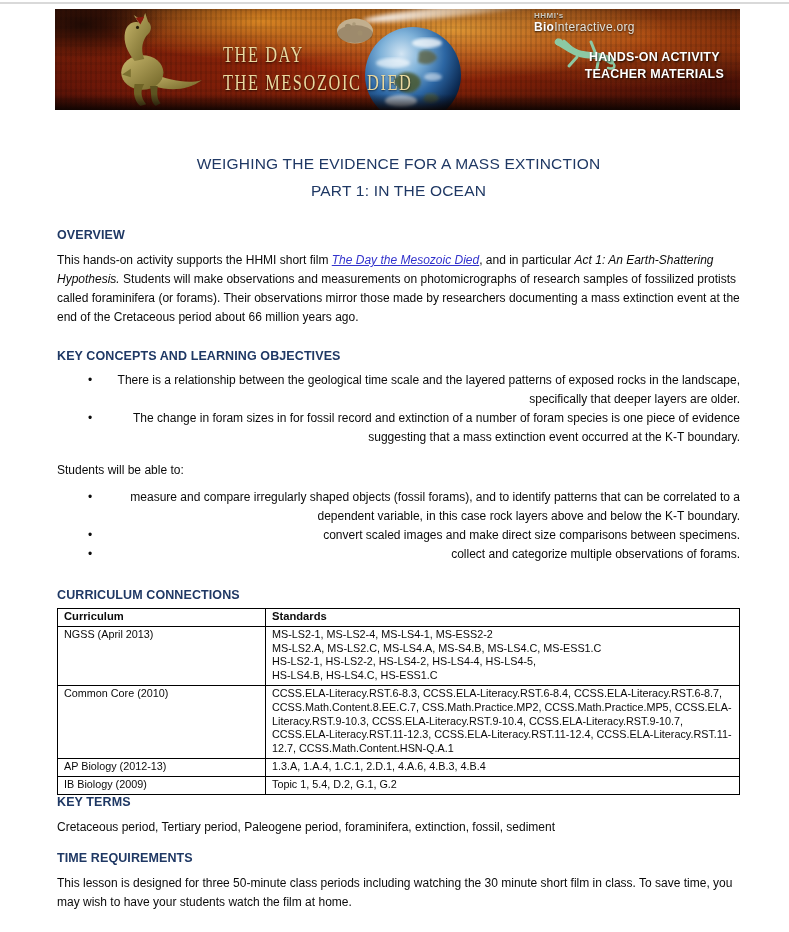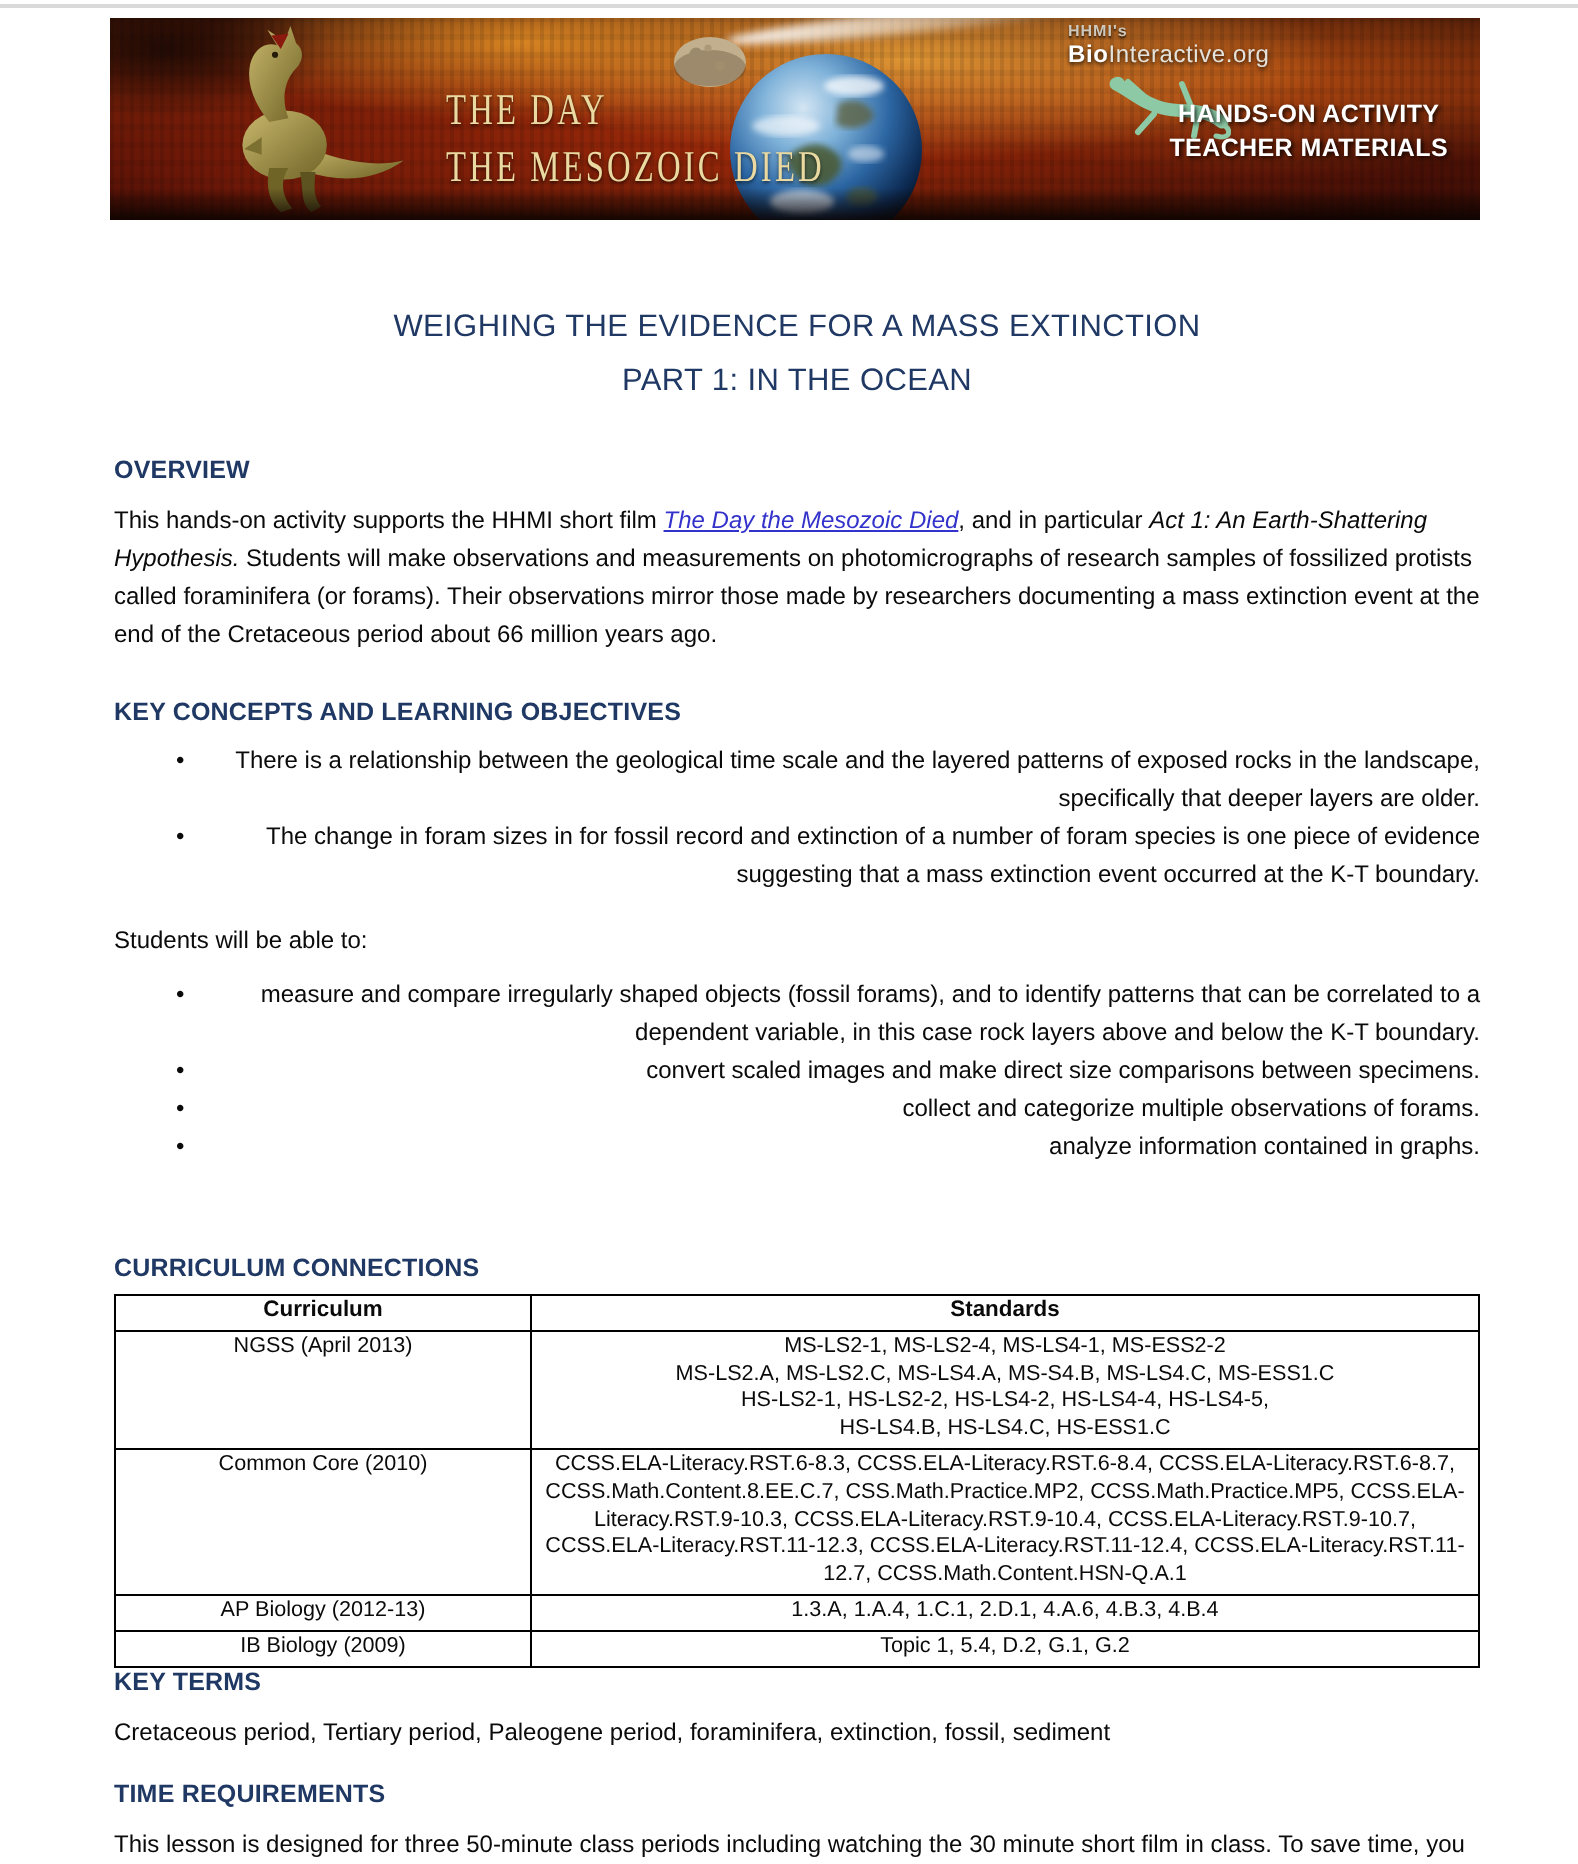--- a/index.html
+++ b/index.html
@@ -49,33 +49,33 @@
     font-size:12.5px; font-weight:bold; color:#ffffff; line-height:17px;
     text-shadow:1px 1px 2px rgba(0,0,0,.85); letter-spacing:.2px; }
 
   
   .content { position:absolute; left:57px; top:110px; width:683px; }
   .doc-title { margin-top:40px; text-align:center; color:#1f3864; font-weight:normal;
     font-size:15.5px; line-height:27px; letter-spacing:.2px; }
   .sec-heading { color:#1f3864; font-weight:bold; font-size:12.5px; letter-spacing:.1px; }
   .mt-overview { margin-top:24px; }
   .mt-keyconcepts { margin-top:22px; }
-  .mt-curriculum { margin-top:44px; }
+  .mt-curriculum { margin-top:24px; }
   .mt-keyterms { margin-top:0; }
   .mt-time { margin-top:14px; }
   p.body-text { margin-top:9px; font-size:12px; line-height:19px; color:#0a0a0a; }
   .film-link { color:#3333cc; font-style:italic; text-decoration:underline; }
   .ital { font-style:italic; }
   ul.doc-list { margin-top:8px; list-style:none;text-align:right; }
   ul.doc-list li { position:relative; padding-left:48px; font-size:12px; line-height:19px; color:#0a0a0a; }
   ul.doc-list li::before { content:"•"; position:absolute; left:31px; top:0; font-size:12px; }
 
   table.curr-table { margin-top:6px; width:100%; border-collapse:collapse; }
   table.curr-table th, table.curr-table td { border:1px solid #000; font-size:10.8px;
-    line-height:13.8px; padding:1px 6px 2px 6px; vertical-align:top; text-align:center; color:#0a0a0a; }
+    line-height:13.8px; padding:1px 6px 2px 6px; vertical-align:top; text-align:left; color:#0a0a0a; }
   table.curr-table th { font-weight:bold; font-size:11.2px; }
   table.curr-table .col-curr { width:208px; }
   td.standards-cell { white-space:pre-line; }
 </style>
 </head>
 <body>
 
 <div class="page">
   <div class="top-rule"></div>
 
@@ -172,21 +172,20 @@
     <ul class="doc-list">
       <li>There is a relationship between the geological time scale and the layered patterns of exposed rocks in the landscape, specifically that deeper layers are older.</li>
       <li>The change in foram sizes in for fossil record and extinction of a number of foram species is one piece of evidence suggesting that a mass extinction event occurred at the K-T boundary.</li>
     </ul>
 
     <p class="body-text" style="margin-top:14px;">Students will be able to:</p>
     <ul class="doc-list">
       <li>measure and compare irregularly shaped objects (fossil forams), and to identify patterns that can be correlated to a dependent variable, in this case rock layers above and below the K-T boundary.</li>
       <li>convert scaled images and make direct size comparisons between specimens.</li>
       <li>collect and categorize multiple observations of forams.</li>
-      <li>analyze information contained in graphs.</li>
     </ul>
 
     <div class="sec-heading mt-curriculum">CURRICULUM CONNECTIONS</div>
     <table class="curr-table">
       <thead>
         <tr>
           <th class="col-curr">Curriculum</th>
           <th>Standards</th>
         </tr>
       </thead>

